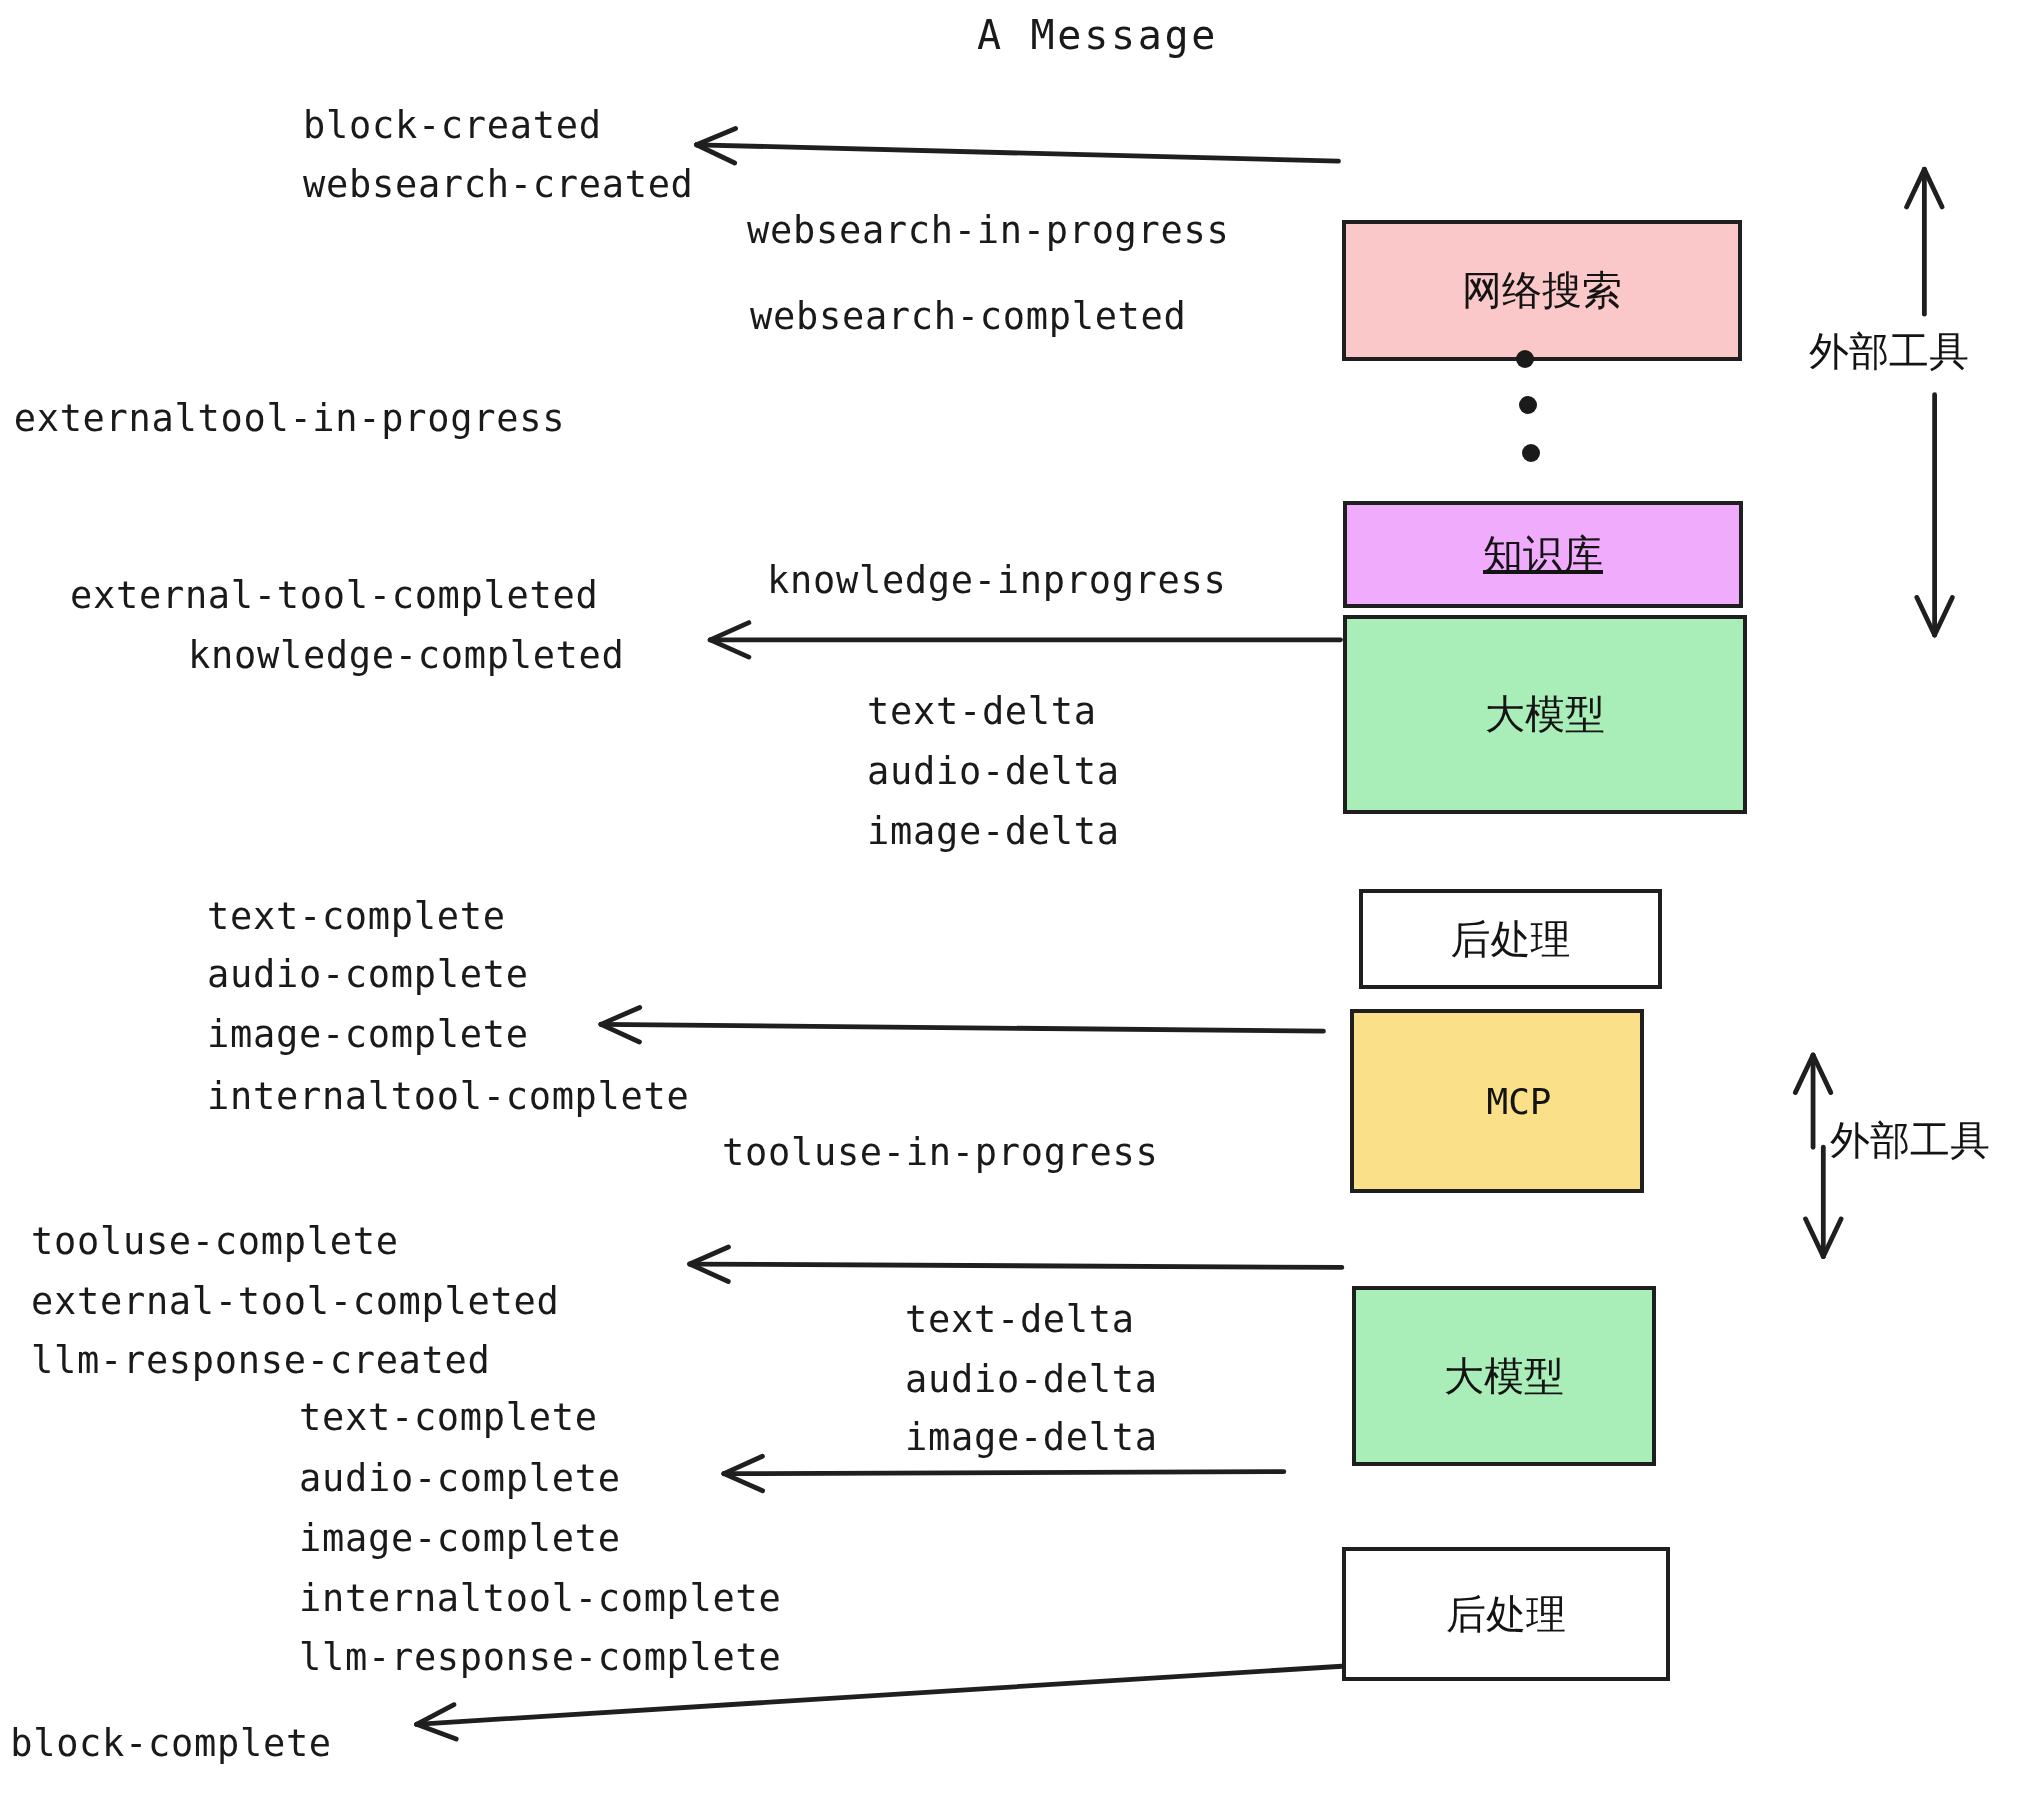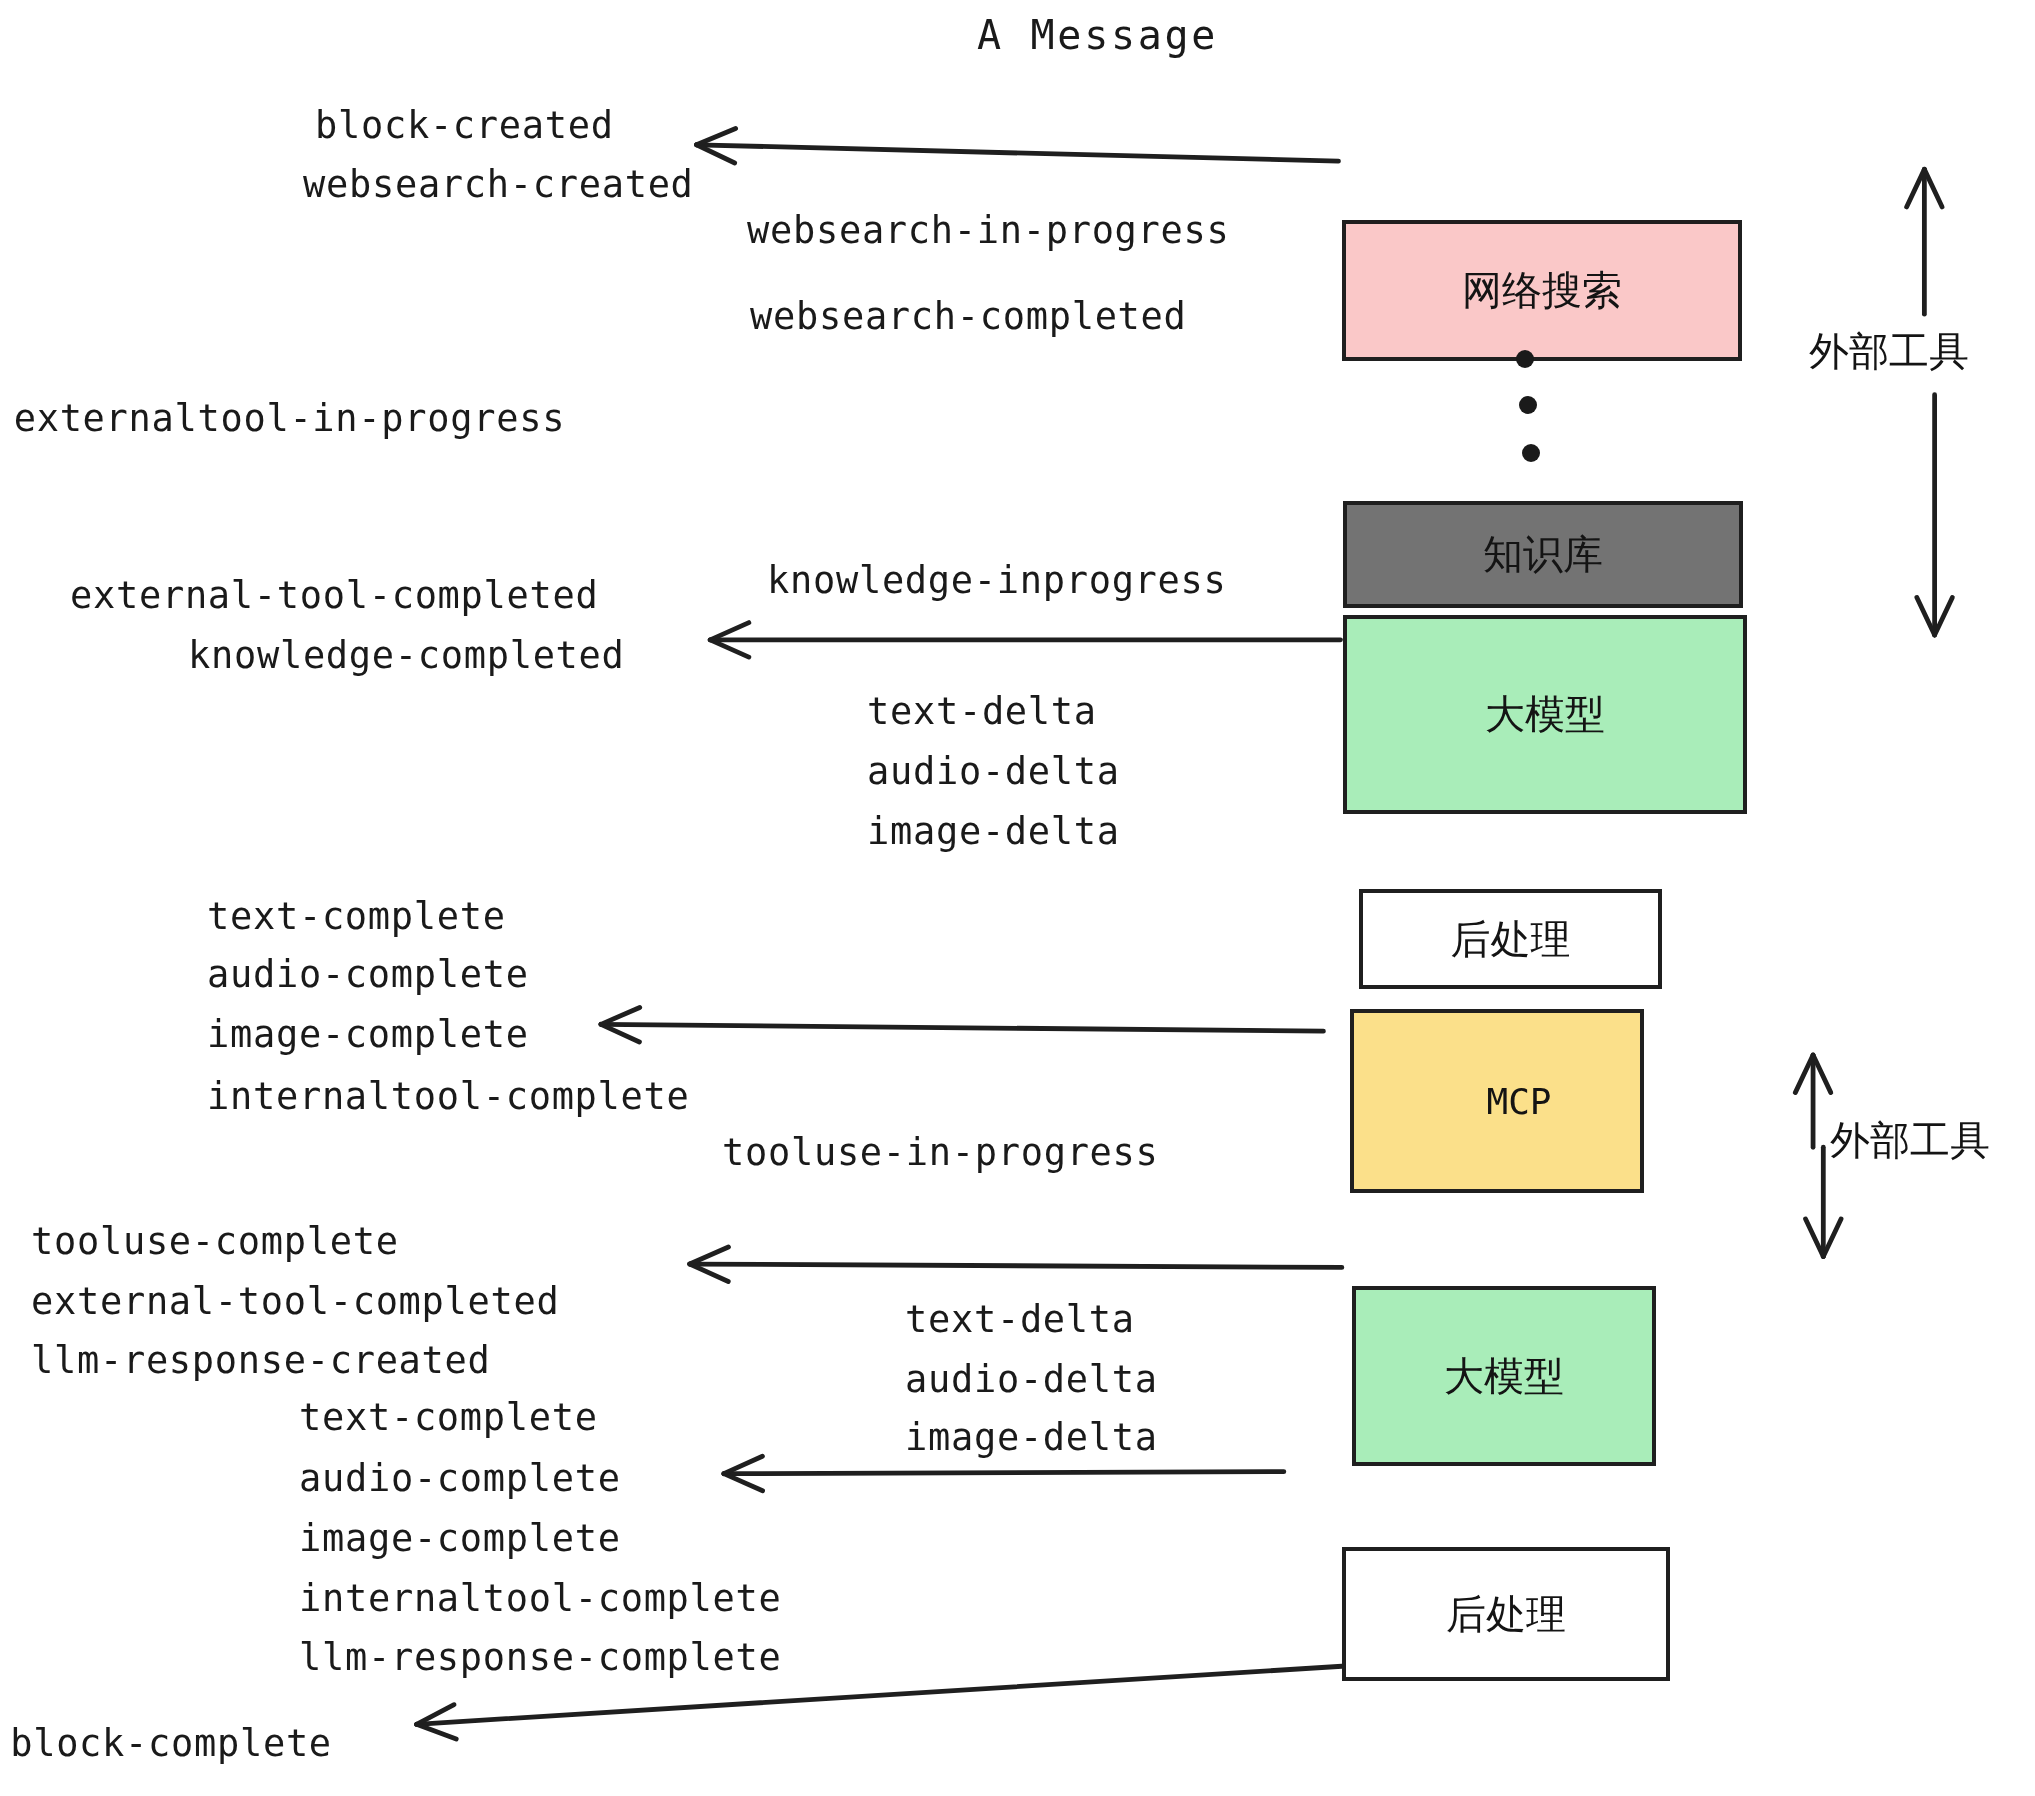--- a/index.html
+++ b/index.html
@@ -103,41 +103,41 @@
         <line x1="2670" y1="1680" x2="2670" y2="1840"></line>
         <line x1="2670" y1="1840" x2="2644" y2="1785"></line>
         <line x1="2670" y1="1840" x2="2696" y2="1785"></line>
       </g>
   </svg>
 
   <div id="boxes-layer">
       <div class="box" style="left: 1342px; top: 173px; width: 400px; height: 141px; background: rgb(250, 200, 200); margin-top: 47px;">
         <span>网络搜索</span>
       </div>
-      <div class="box" style="left: 1343px; top: 501px; width: 400px; height: 107px; background: #737373;">
+      <div class="box" style="left: 1343px; top: 501px; width: 400px; height: 107px; background: #f0abfc; text-decoration: underline;">
         <span>知识库</span>
       </div>
       <div class="box" style="left: 1343px; top: 615px; width: 404px; height: 199px; background: rgb(169, 237, 185);">
         <span>大模型</span>
       </div>
       <div class="box" style="left: 1359px; top: 889px; width: 303px; height: 100px; background: rgb(255, 255, 255);">
         <span>后处理</span>
       </div>
       <div class="box mono" style="left: 1350px; top: 1009px; width: 294px; height: 184px; background: rgb(251, 224, 138);">
         <span>MCP</span>
       </div>
       <div class="box" style="left: 1352px; top: 1286px; width: 304px; height: 180px; background: rgb(169, 237, 185);">
         <span>大模型</span>
       </div>
       <div class="box" style="left: 1342px; top: 1547px; width: 328px; height: 134px; background: rgb(255, 255, 255);">
         <span>后处理</span>
       </div>
     </div>
   <div id="events-layer">
-      <div class="lbl" style="left: 315px; top: 107px;">block-created</div>
+      <div class="lbl" style="left: 303px; top: 107px;">block-created</div>
       <div class="lbl" style="left: 303px; top: 166px;">websearch-created</div>
       <div class="lbl" style="left: 747px; top: 212px;">websearch-in-progress</div>
       <div class="lbl" style="left: 750px; top: 298px;">websearch-completed</div>
       <div class="lbl" style="left: 13.7px; top: 400px; text-align: right;">externaltool-in-progress</div>
       <div class="lbl" style="left: 767px; top: 562px;">knowledge-inprogress</div>
       <div class="lbl" style="left: 70px; top: 577px;">external-tool-completed</div>
       <div class="lbl" style="left: 188px; top: 637px;">knowledge-completed</div>
       <div class="lbl" style="left: 867px; top: 693px;">text-delta</div>
       <div class="lbl" style="left: 867px; top: 753px;">audio-delta</div>
       <div class="lbl" style="left: 867px; top: 813px;">image-delta</div>

